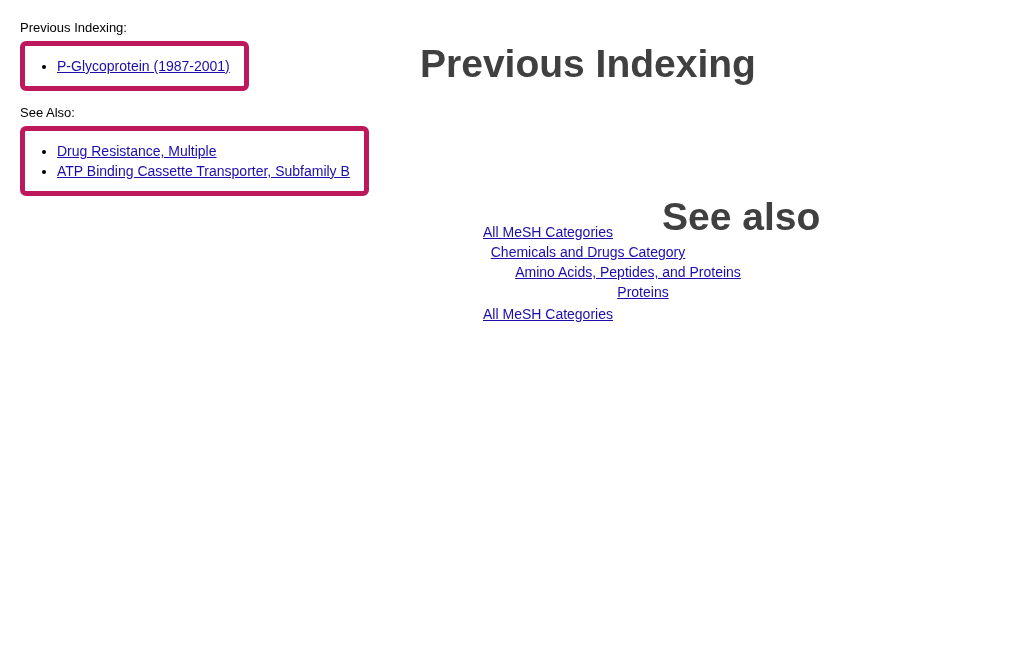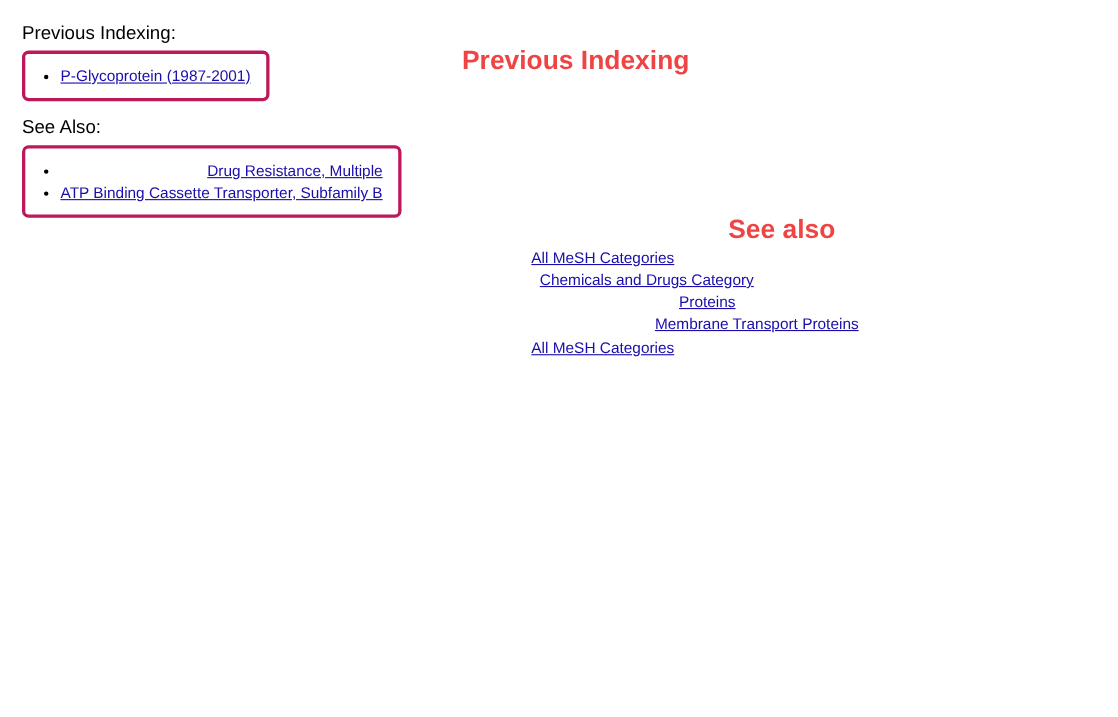--- a/index.html
+++ b/index.html
@@ -7,32 +7,31 @@
       font-family: Arial, sans-serif;
       font-size: 14px;
       background: #fff;
       color: #000;
       padding: 20px;
       position: relative;
       overflow: hidden;
     }
 
     .section-label {
-      font-size: 17px;
+      font-size: 13px;
       color: #000;
       margin-bottom: 6px;
     }
 
     .boxed {
-      border: 3px solid #be185d;
+      border: 5px solid #be185d;
       border-radius: 6px;
       padding: 8px 14px;
       display: inline-block;
       margin-bottom: 14px;
-      text-align: right;
     }
 
     .link-list {
       list-style: disc;
       padding-left: 18px;
     }
 
     .link-list li {
       margin: 4px 0;
     }
@@ -71,23 +70,23 @@
     .indent-7 { padding-left: 520px; }
     .indent-8 { padding-left: 600px; }
 
     .bold-item {
       font-weight: bold;
     }
 
     
     .annotation-label {
       position: absolute;
-      font-size: 24px;
+      font-size: 39px;
       font-weight: 900;
-      color: #ef4444;
+      color: #404040;
       font-family: Arial, sans-serif;
       pointer-events: none;
       z-index: 10;
     }
 
     svg.arrow-svg {
       position: absolute;
       pointer-events: none;
       z-index: 10;
       overflow: visible;
@@ -142,25 +141,25 @@
   </div>
 </div>
 
 <div class="breadcrumb-section">
   <div class="breadcrumb-row indent-0">
     <a>All MeSH Categories</a>
   </div>
   <div class="breadcrumb-row indent-1">
     <a>Chemicals and Drugs Category</a>
   </div>
+  <div class="breadcrumb-row indent-2">
+    <a>Amino Acids, Peptides, and Proteins</a>
+  </div>
   <div class="breadcrumb-row indent-3">
     <a>Proteins</a>
-  </div>
-  <div class="breadcrumb-row indent-5">
-    <a>Membrane Transport Proteins</a>
   </div>
   <div class="breadcrumb-row indent-0" style="margin-top:6px;">
     <a>All MeSH Categories</a>
   </div>
 </div>
 
 <div class="annotation-label previous-indexing-label">Previous Indexing</div>
 <div class="annotation-label see-also-label">See also</div>
 <div class="annotation-label broader-heading-label">Broader heading</div>
 <div class="annotation-label narrower-heading-label">Narrower heading</div>

